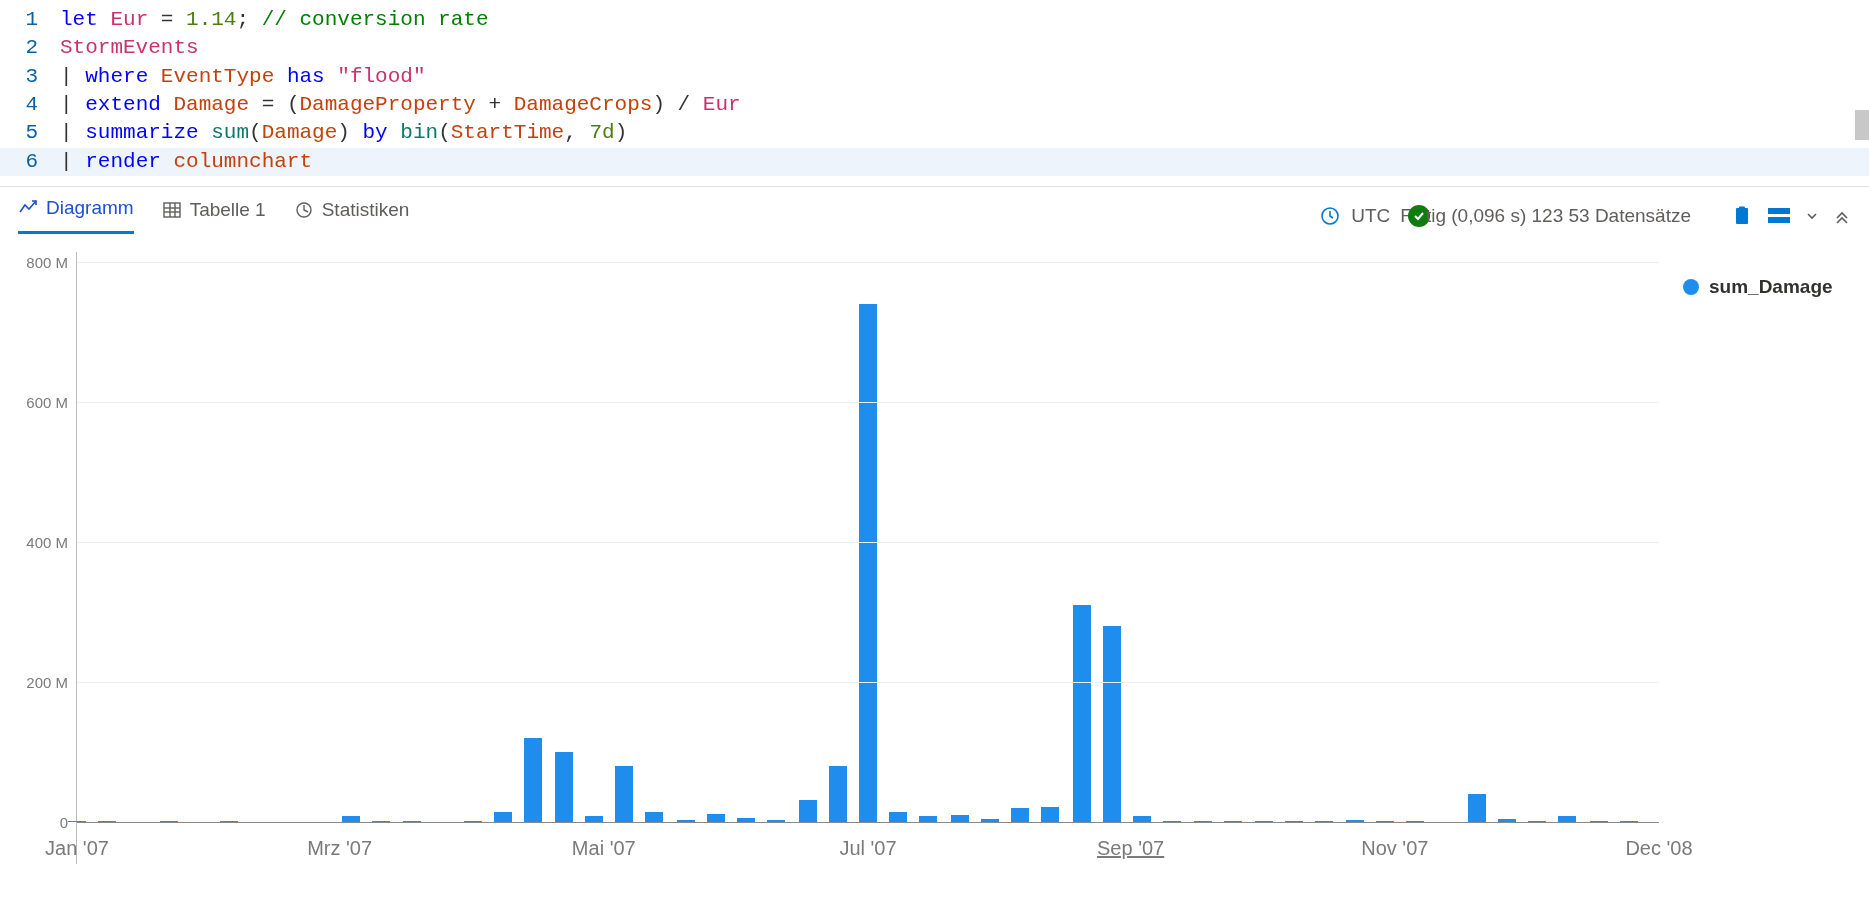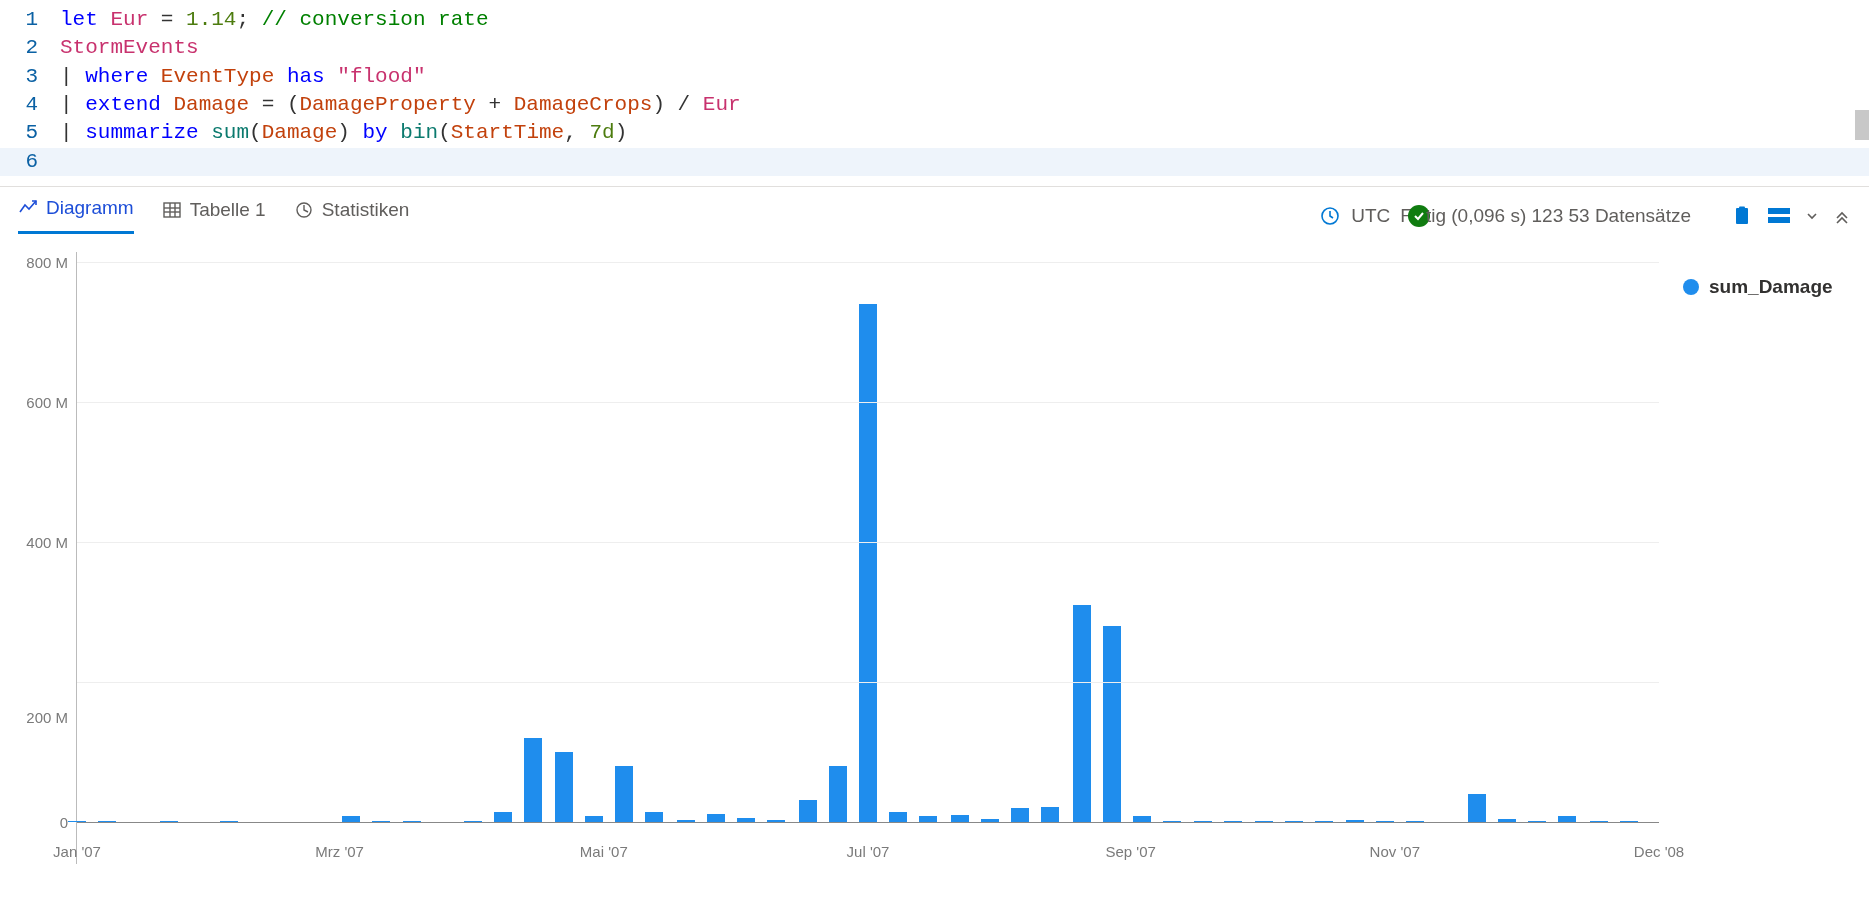--- a/index.html
+++ b/index.html
@@ -120,21 +120,21 @@
   .bar {
     position:absolute; bottom:0;
     width: 18px;
     background:#1f8ded;
   }
   .x-labels {
     position:absolute; left:0; right:0; bottom:0; height:30px;
   }
   .x-label {
     position:absolute; bottom:4px;
-    font-size:15px; color:#7a7a7a;
+    font-size:20px; color:#7a7a7a;
     transform: translateX(-50%);
     white-space: nowrap;
   }
   .legend {
     width: 200px;
     padding: 24px 0 0 24px;
   }
   .legend-item { display:flex; align-items:center; gap:10px; font-weight:600; font-size:19px;}
   .legend-swatch { width:16px; height:16px; border-radius:50%; background:#1f8ded; }
 
@@ -165,20 +165,21 @@
       <div class="code-line">
         <div class="gutter">4</div>
         <div class="code"><span class="tok-pipe">| </span><span class="tok-keyword">extend</span><span> </span><span class="tok-field">Damage</span><span class="tok-op"> = (</span><span class="tok-field">DamageProperty</span><span class="tok-op"> + </span><span class="tok-field">DamageCrops</span><span class="tok-op">) / </span><span class="tok-ident">Eur</span></div>
       </div>
       <div class="code-line">
         <div class="gutter">5</div>
         <div class="code"><span class="tok-pipe">| </span><span class="tok-keyword">summarize</span><span> </span><span class="tok-func">sum</span><span class="tok-op">(</span><span class="tok-field">Damage</span><span class="tok-op">) </span><span class="tok-keyword">by</span><span> </span><span class="tok-func">bin</span><span class="tok-op">(</span><span class="tok-field">StartTime</span><span class="tok-op">, </span><span class="tok-number">7d</span><span class="tok-op">)</span></div>
       </div>
       <div class="code-line line-active">
         <div class="gutter">6</div>
+        <div class="code"><span class="tok-pipe">| </span><span class="tok-keyword">render</span><span> </span><span class="tok-field">columnchart</span></div>
       </div>
     </div>
 <div class="minimap-mark"></div>
 </div>
 
 <div class="results-bar">
   <div class="tabs">
     <div class="tab active">
       <span class="tab-icon">
         <svg width="20" height="20" viewBox="0 0 20 20" fill="none" stroke="currentColor" stroke-width="1.6">
@@ -254,21 +255,21 @@
           <polyline points="4,16 9,11 14,16"></polyline>
         </svg>
     </span>
   </div>
 </div>
 
 <div class="chart-wrap">
   <div class="plot-col">
     <div class="y-axis" id="y-axis">
         <div class="y-tick" style="top: 570px;">0</div>
-        <div class="y-tick" style="top: 430px; margin-top: 35px;">200 M</div>
+        <div class="y-tick" style="top: 430px;">200 M</div>
         <div class="y-tick" style="top: 290px; margin-left: 40px;">400 M</div>
         <div class="y-tick" style="top: 150px;">600 M</div>
         <div class="y-tick" style="top: 10px;">800 M</div>
       </div>
     <div class="plot" id="plot">
       <div class="bars" id="bars" style="top: 10px; height: 560px;">
           <div class="bar" style="left: calc(0% - 9px); height: 1.4px; background: rgb(31, 141, 237);"></div>
           <div class="bar" style="left: calc(1.9% - 9px); height: 1.4px; background: rgb(31, 141, 237);"></div>
           <div class="bar" style="left: calc(5.8% - 9px); height: 1.4px; background: rgb(31, 141, 237);"></div>
           <div class="bar" style="left: calc(9.6% - 9px); height: 1px; background: rgb(31, 141, 237);"></div>
@@ -312,21 +313,21 @@
           <div class="bar" style="left: calc(92.3% - 9px); height: 1.4px; background: rgb(31, 141, 237);"></div>
           <div class="bar" style="left: calc(94.2% - 9px); height: 5.6px; background: rgb(31, 141, 237);"></div>
           <div class="bar" style="left: calc(96.2% - 9px); height: 1.4px; background: rgb(31, 141, 237);"></div>
           <div class="bar" style="left: calc(98.1% - 9px); height: 1px; background: rgb(31, 141, 237);"></div>
         </div>
       <div class="x-labels" id="x-labels">
           <div class="x-label" style="left: 0%;">Jan '07</div>
           <div class="x-label" style="left: 16.6%;">Mrz '07</div>
           <div class="x-label" style="left: 33.3%;">Mai '07</div>
           <div class="x-label" style="left: 50%;">Jul '07</div>
-          <div class="x-label" style="left: 66.6%;">Sep '07</div>
+          <div class="x-label" style="left: 66.6%; text-decoration: underline;">Sep '07</div>
           <div class="x-label" style="left: 83.3%;">Nov '07</div>
           <div class="x-label" style="left: 100%;">Dec '08</div>
         </div>
     <div class="zero-line" style="top: 570px;"></div>
         <div class="grid-line" style="top: 430px;"></div>
         <div class="grid-line" style="top: 290px;"></div>
         <div class="grid-line" style="top: 150px;"></div>
         <div class="grid-line" style="top: 10px;"></div>
       </div>
   </div>

